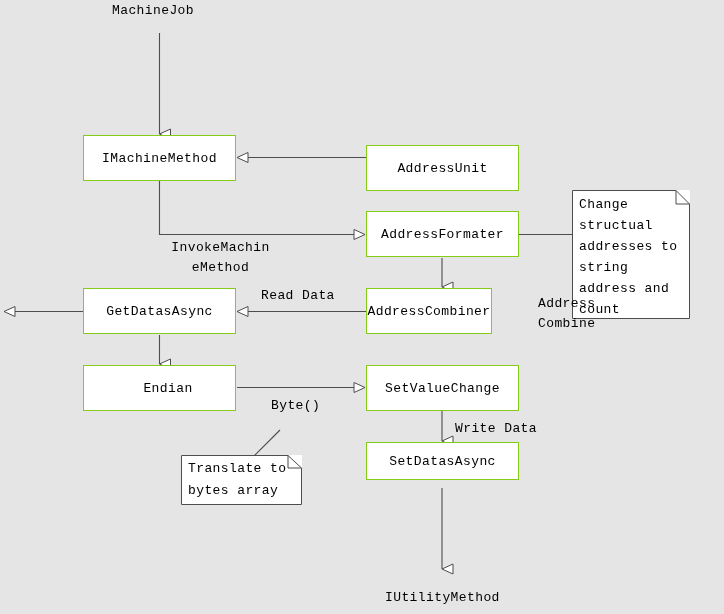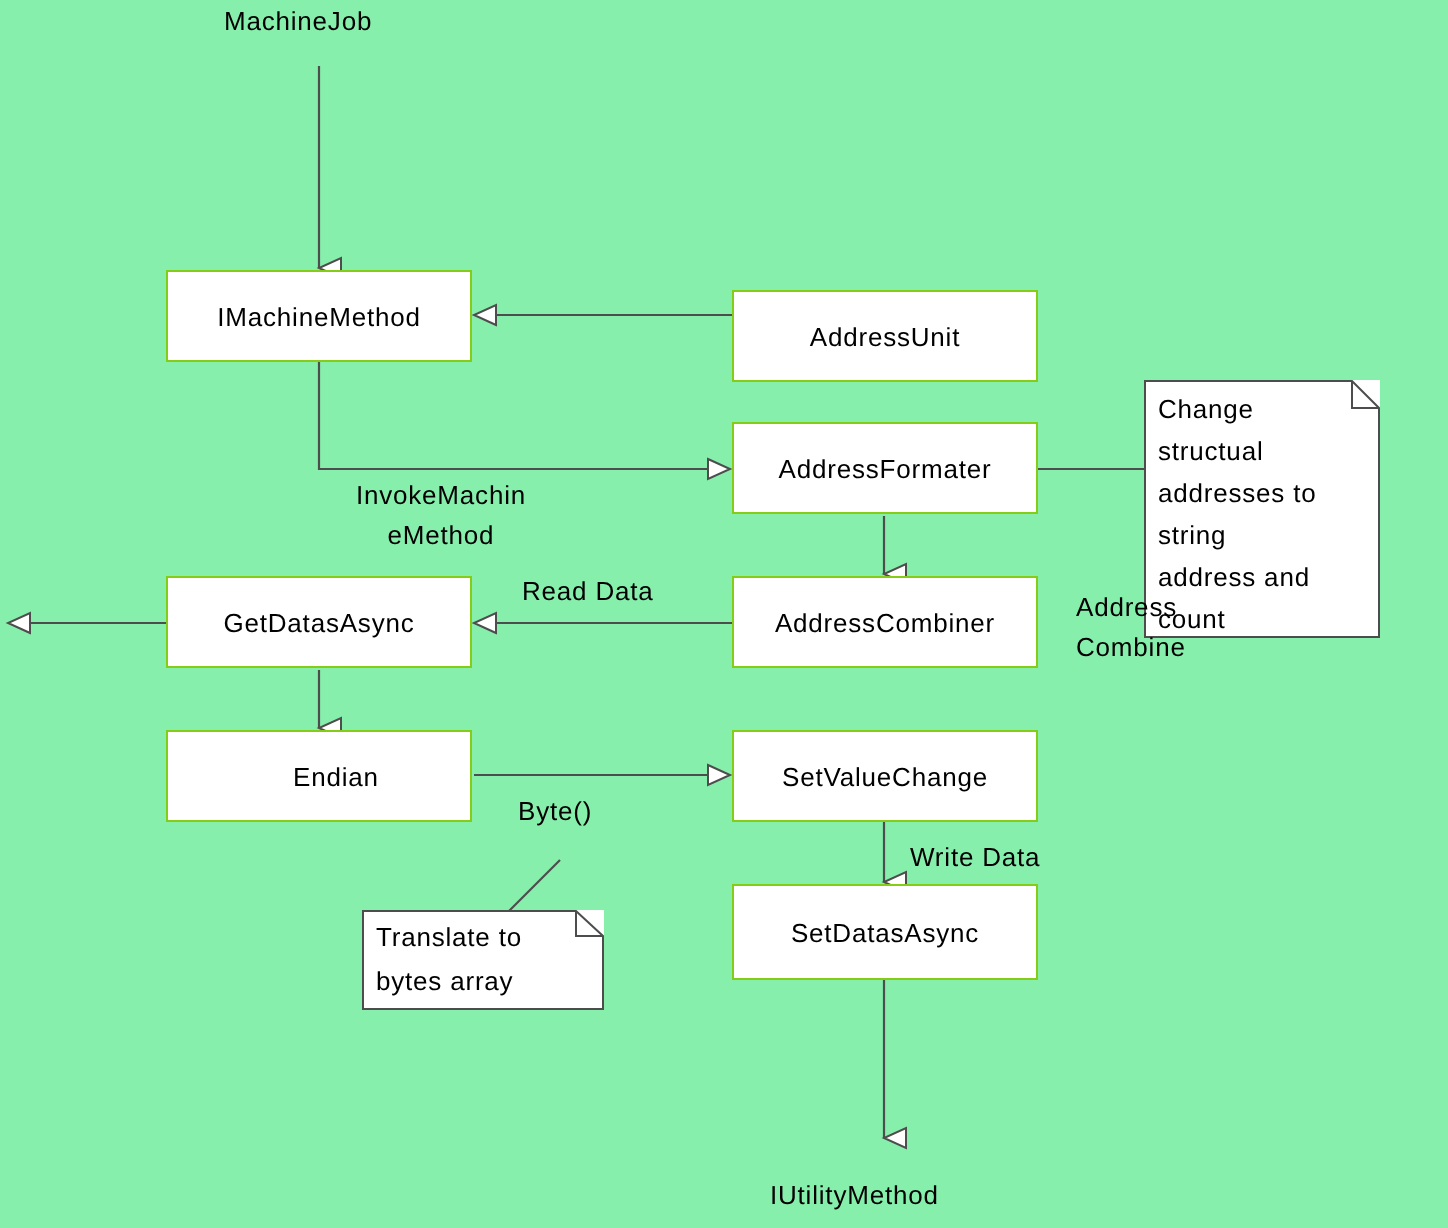--- a/index.html
+++ b/index.html
@@ -4,22 +4,22 @@
 <style>
   html, body {
     margin: 0;
     padding: 0;
     background: #ffffff;
   }
   #canvas {
     position: relative;
     width: 724px;
     height: 614px;
-    background: #86efac;
-    font-family: Liberation Sans, sans-serif;
+    background: #e5e5e5;
+    font-family: Liberation Mono, monospace;
     overflow: hidden;
   }
   #svg-layer {
     position: absolute;
     left: 0;
     top: 0;
     width: 724px;
     height: 614px;
   }
   .node {
@@ -139,33 +139,33 @@
   </div>
 
   <div class="node" style="left:83px; top:288px; width:153px; height:46px;">
     <span>GetDatasAsync</span>
   </div>
 
   <div class="node" style="left:366px; top:211px; width:153px; height:46px;">
     <span>AddressFormater</span>
   </div>
 
-  <div class="node" style="left:366px; top:288px; width:153px; height:46px;">
+  <div class="node" style="left:366px; top:288px; width:126px; height:46px;">
     <span>AddressCombiner</span>
   </div>
 
   <div class="node" style="left:83px; top:365px; width:153px; height:46px;padding-left:17px;">
     <span>Endian</span>
   </div>
 
   <div class="node" style="left:366px; top:365px; width:153px; height:46px;">
     <span>SetValueChange</span>
   </div>
 
-  <div class="node" style="left:366px; top:442px; width:153px; height:48px;">
+  <div class="node" style="left:366px; top:442px; width:153px; height:38px;">
     <span>SetDatasAsync</span>
   </div>
 
   <div class="note" style="left:572px; top:169px; width:118px; height:129px;margin-top:21px;">
     <svg class="note-body" viewBox="0 0 118 129" preserveAspectRatio="none">
       <path d="M 0.5,0.5 L 104,0.5 L 117.5,14 L 117.5,128.5 L 0.5,128.5 Z" fill="#ffffff" stroke="#4d4d4d" stroke-width="1"></path>
       <path d="M 104,0.5 L 104,14 L 117.5,14" fill="none" stroke="#4d4d4d" stroke-width="1"></path>
     </svg>
     <div class="note-text">Change
 structual
@@ -185,17 +185,17 @@
   </div>
 
   <div class="edge-label" style="left:163px; top:238px; text-align:center; width:115px;">InvokeMachin
 eMethod</div>
 
   <div class="edge-label" style="left:261px; top:286px;">Read Data</div>
 
   <div class="edge-label" style="left:538px; top:294px;">Address
 Combine</div>
 
-  <div class="edge-label" style="left:259px; top:396px;">Byte()</div>
+  <div class="edge-label" style="left:271px; top:396px;">Byte()</div>
 
   <div class="edge-label" style="left:455px; top:419px;">Write Data</div>
 
 </div>
 
 </body></html>

